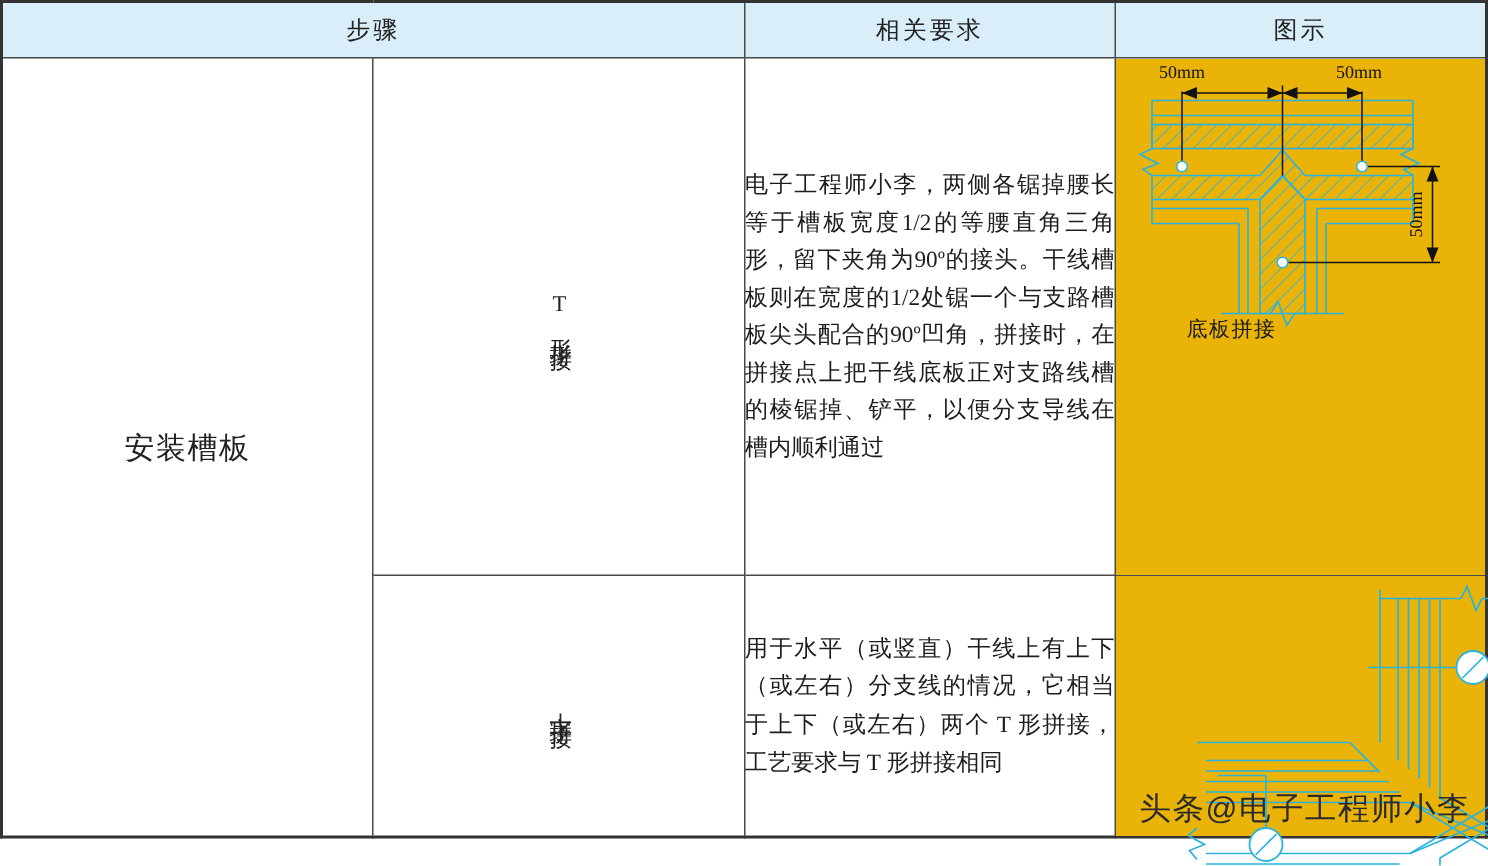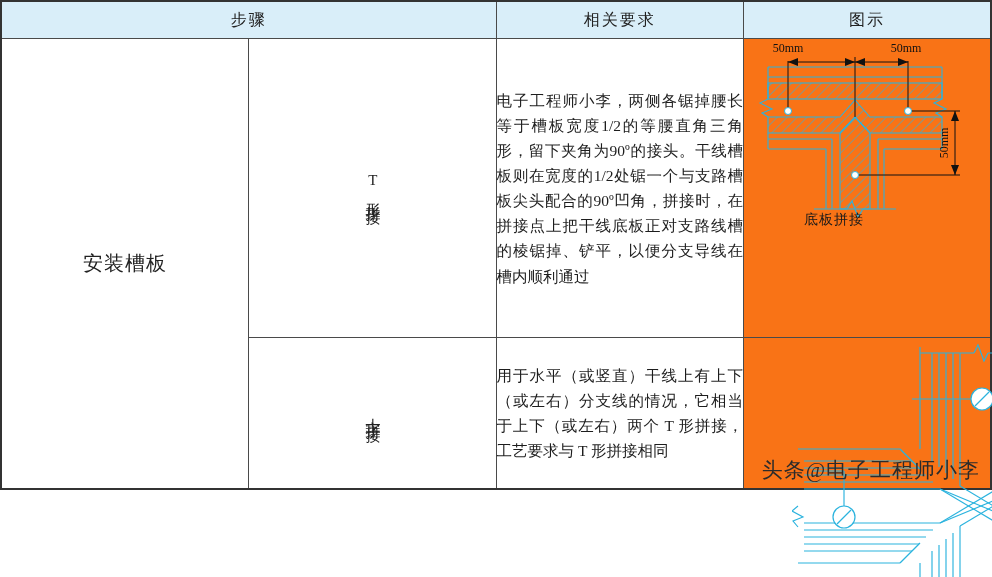--- a/index.html
+++ b/index.html
@@ -16,21 +16,21 @@
   }
   #sheet {
     position: relative;
     width: 992px;
     height: 577px;
     box-sizing: border-box;
   }
   table.grid {
     border-collapse: collapse;
     width: 992px;
-    height: 490px;
+    height: 559px;
     table-layout: fixed;
   }
   table.grid td, table.grid th {
     border: 1px solid #4a4a4a;
     padding: 0;
     vertical-align: middle;
     font-weight: normal;
   }
   
   table.grid {
@@ -72,40 +72,40 @@
     font-size: 15.5px;
     line-height: 1.62;
     text-align: justify;
     text-justify: inter-ideograph;
     vertical-align: middle;
     color: #1d1d1d;
   }
   td.fig {
     width: 487px;
     position: relative;
-    background: #f97316;
+    background: #eab308;
   }
   .figwrap {
     position: relative;
     width: 100%;
     height: 100%;
   }
   .fig-caption {
     position: absolute;
     font-size: 14px;
     letter-spacing: 1px;
     color: #1a1a1a;
     white-space: nowrap;
   }
   .watermark {
     position: absolute;
     right: 10px;
     bottom: 4px;
     font-size: 21px;
-    font-family: Liberation Serif, serif;
+    font-family: Liberation Sans, sans-serif;
     color: #2b2b2b;
     letter-spacing: 1px;
     white-space: nowrap;
     z-index: 40;
   }
   svg { display: block; }
   .dimtxt {
     font-family: "Liberation Serif", serif;
     font-size: 12px;
     fill: #111;
@@ -198,21 +198,21 @@
               <line x1="209" y1="72" x2="209" y2="136"></line>
               <path d="M209,72 L205,82 L213,82 Z" fill="#111" stroke="none"></path>
               <path d="M209,136 L205,126 L213,126 Z" fill="#111" stroke="none"></path>
               <circle cx="109" cy="136" r="3.5" fill="#fff" stroke="#2bb3de"></circle>
               <line x1="113" y1="136" x2="214" y2="136"></line>
             </g>
             <text class="dimtxt" x="42" y="13" text-anchor="middle">50mm</text>
             <text class="dimtxt" x="160" y="13" text-anchor="middle">50mm</text>
             <text class="dimtxt" x="202" y="104" text-anchor="middle" transform="rotate(-90 202 104)">50mm</text>
           </svg>
-          <div class="fig-caption" style="left:60px;top:172px;">底板拼接</div>
+          <div class="fig-caption" style="left:47px;top:172px;">底板拼接</div>
 
           <svg width="236" height="193" viewBox="0 0 236 193" style="position:absolute;left:246px;top:0;">
             <g stroke="#2bb3de" fill="none" stroke-width="1.1">
 
               <line x1="18" y1="28" x2="196" y2="28"></line>
               <line x1="18" y1="35" x2="196" y2="35"></line>
               <line x1="18" y1="41" x2="196" y2="41"></line>
               <line x1="18" y1="47" x2="196" y2="47"></line>
               <line x1="18" y1="53" x2="196" y2="53"></line>
               <line x1="18" y1="59" x2="196" y2="59"></line>

